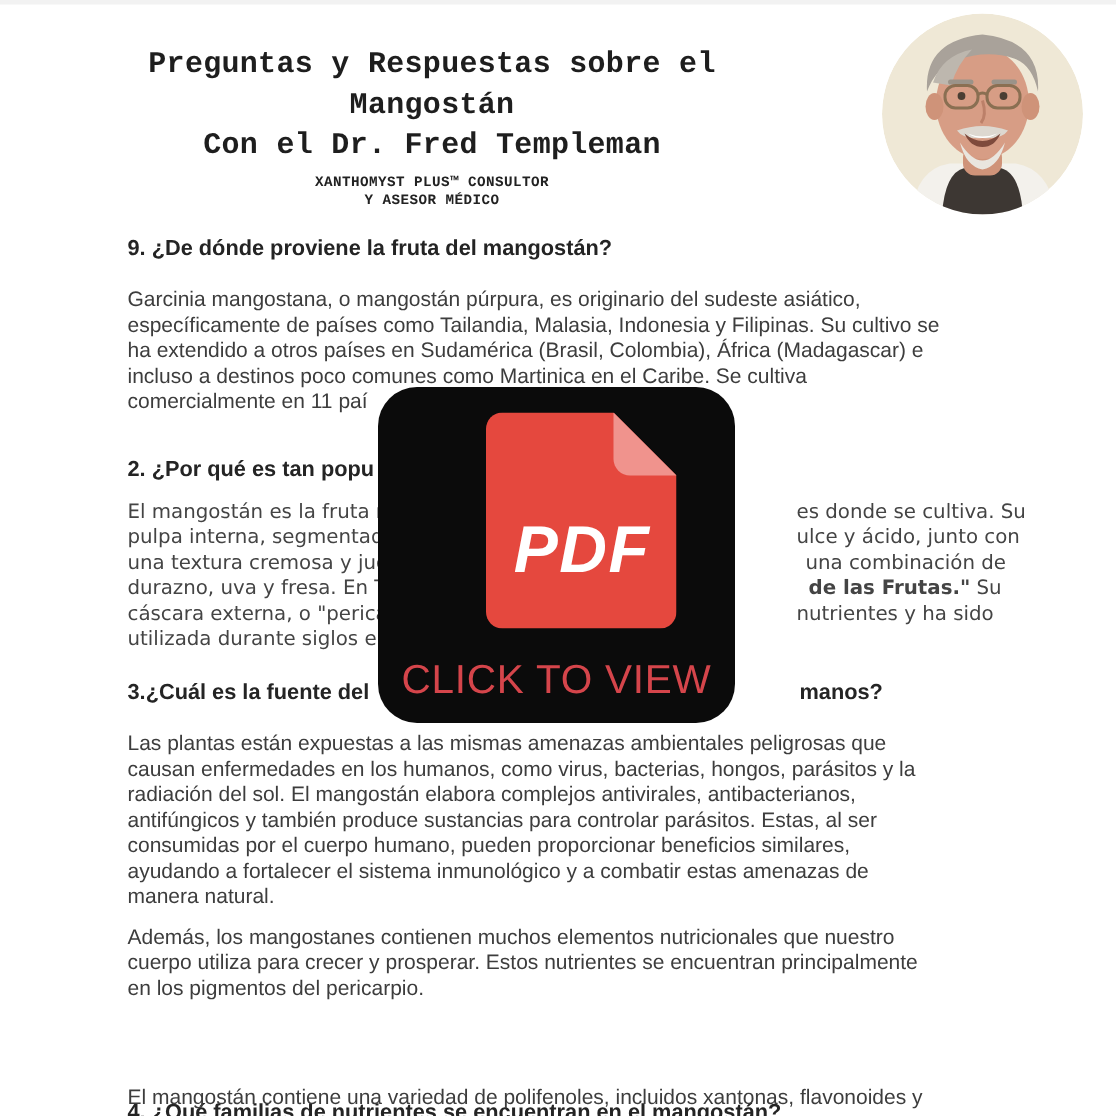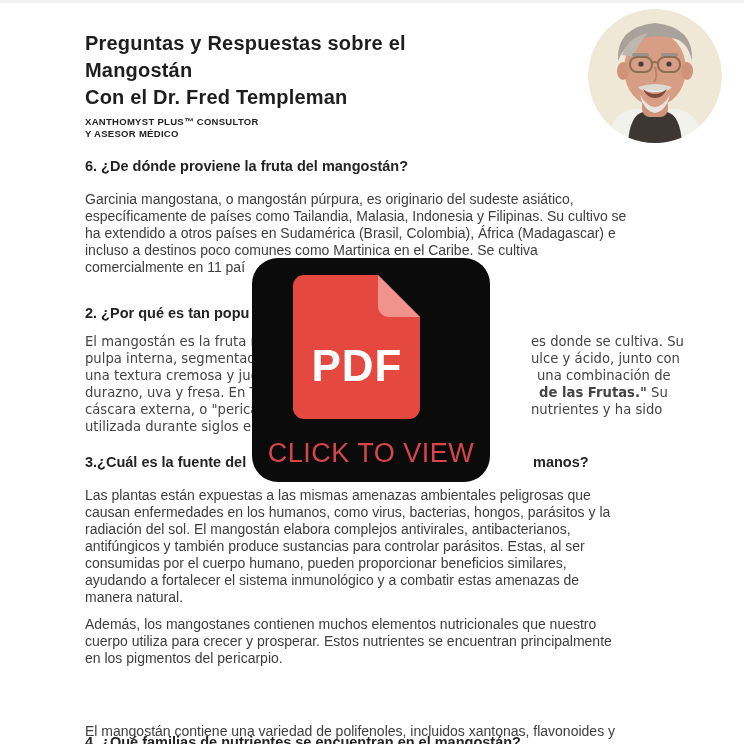--- a/index.html
+++ b/index.html
@@ -5,40 +5,40 @@
   html,body { margin:0; padding:0; }
   .page {
     position:relative; width:744px; height:744px;
     background:#ffffff; overflow:hidden;
     font-family:"Liberation Sans", sans-serif;
     color:#3d3d3d;
   }
   .topstrip { position:absolute; top:0; left:0; width:744px; height:3px; background:#f2f2f2; }
 
   
-  .header { position:absolute; top:30px; left:85px; width:406px; color:#1e1e1e; }
+  .header { position:absolute; top:30px; left:85px; width:406px; text-align:center; color:#1e1e1e;font-family:Liberation Mono, monospace; }
   .title { font-size:20px; line-height:27px; font-weight:600; letter-spacing:0.2px; }
   .subtitle { font-size:9.5px; line-height:12px; font-weight:bold; letter-spacing:0.3px; color:#222; }
   .subtitle.first { margin-top:5px; }
 
   .photo { position:absolute; left:588px; top:9px; width:134px; height:134px; }
 
   
   .ln { position:absolute; left:85px; white-space:nowrap; font-size:14px; line-height:17px; color:#3d3d3d; }
   .hd { font-weight:bold; color:#242424; font-size:14.5px; }
   .f2 { font-family:"DejaVu Sans", sans-serif; font-size:13.2px; color:#444; }
   .rf { position:absolute; top:0; white-space:nowrap;padding-left:40px; }
   .b  { font-weight:bold; }
 
   
   .overlay {
     position:absolute; left:252px; top:258px; width:238px; height:224px;
     background:#0b0b0b; border-radius:26px; z-index:5; cursor:pointer;
   }
-  .pdf-doc { position:absolute; left:41px; top:17px; width:107px; height:144px; }
+  .pdf-doc { position:absolute; left:72px; top:17px; width:107px; height:144px;font-style:italic; }
   .cta {
     position:absolute; left:0; top:180px; width:100%;
     text-align:center; font-size:27px; font-weight:normal;
     color:#d5454b; letter-spacing:0.5px;
     font-family:"Liberation Sans", sans-serif;
   }
 </style>
 </head>
 <body>
 
@@ -88,21 +88,21 @@
 
         <path d="M50,78 Q67,72 84,78 Q80,84 67,83 Q54,84 50,78 Z" fill="#ddd8d0"></path>
         <path d="M52,86 Q67,110 82,86 Q78,102 67,104 Q56,102 52,86 Z" fill="#e9e5de"></path>
 
         <path d="M55,80 Q67,90 79,80 Q75,89 67,89 Q59,89 55,80 Z" fill="#7e4a3c"></path>
         <path d="M57,80 Q67,86 77,80 Q67,84 57,80 Z" fill="#ffffff"></path>
       </g>
     </svg>
   </div>
 
-  <div class="ln hd" style="top:158px">6. ¿De dónde proviene la fruta del mangostán?</div>
+  <div class="ln hd" style="top:158px">9. ¿De dónde proviene la fruta del mangostán?</div>
   <div class="ln" style="top:191px">Garcinia mangostana, o mangostán púrpura, es originario del sudeste asiático,</div>
   <div class="ln" style="top:208px">específicamente de países como Tailandia, Malasia, Indonesia y Filipinas. Su cultivo se</div>
   <div class="ln" style="top:225px">ha extendido a otros países en Sudamérica (Brasil, Colombia), África (Madagascar) e</div>
   <div class="ln" style="top:242px">incluso a destinos poco comunes como Martinica en el Caribe. Se cultiva</div>
   <div class="ln" style="top:259px">comercialmente en 11 paí</div>
 
   <div class="ln hd" style="top:305px">2. ¿Por qué es tan popu</div>
   <div class="ln f2" style="top:333px">
     <span>El mangostán es la fruta m</span>
     <span class="rf" style="left:406px">es donde se cultiva. Su</span>

